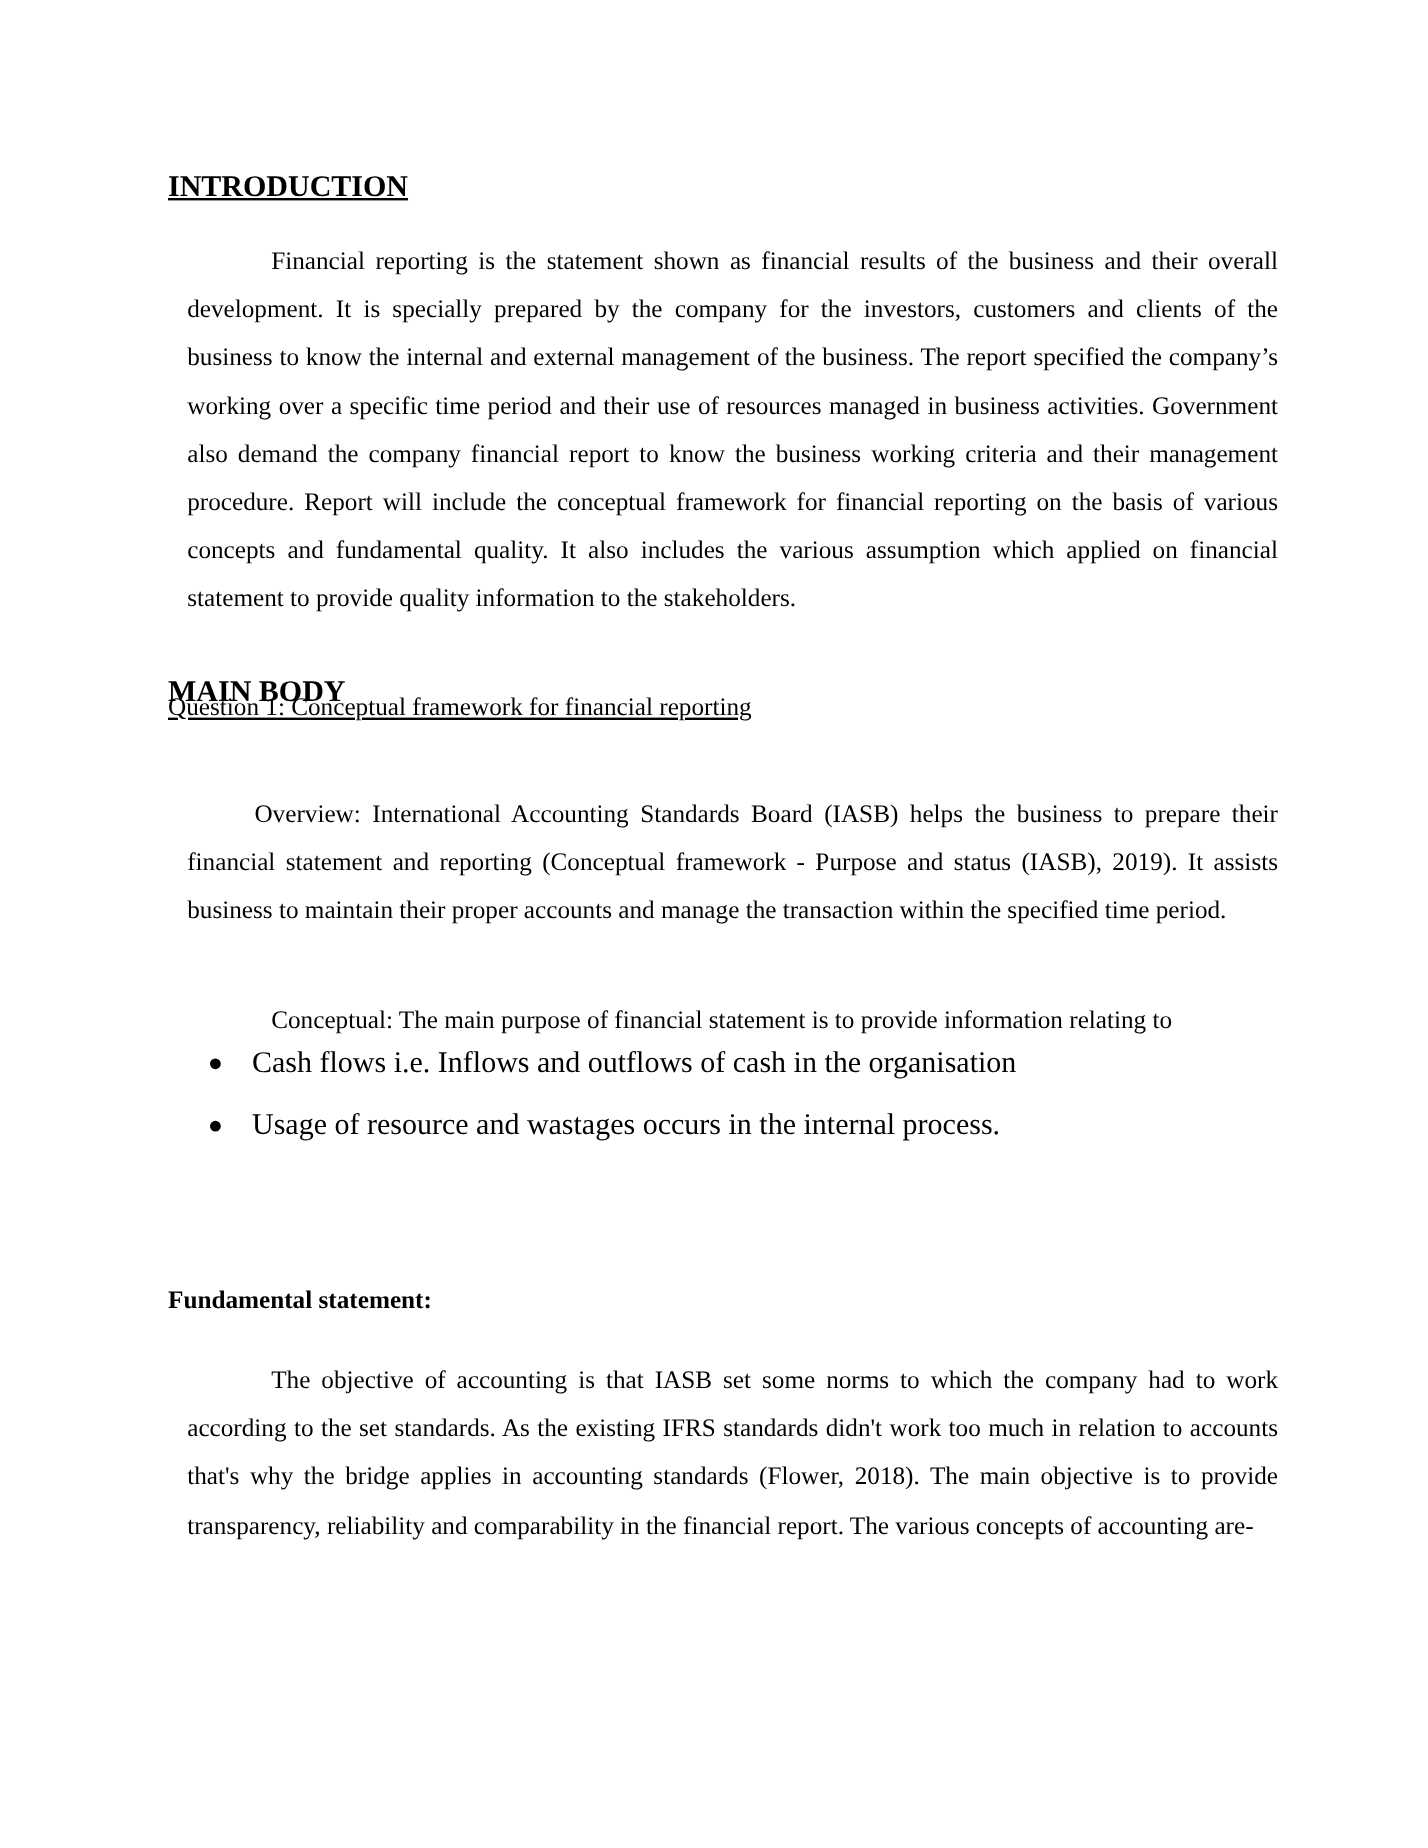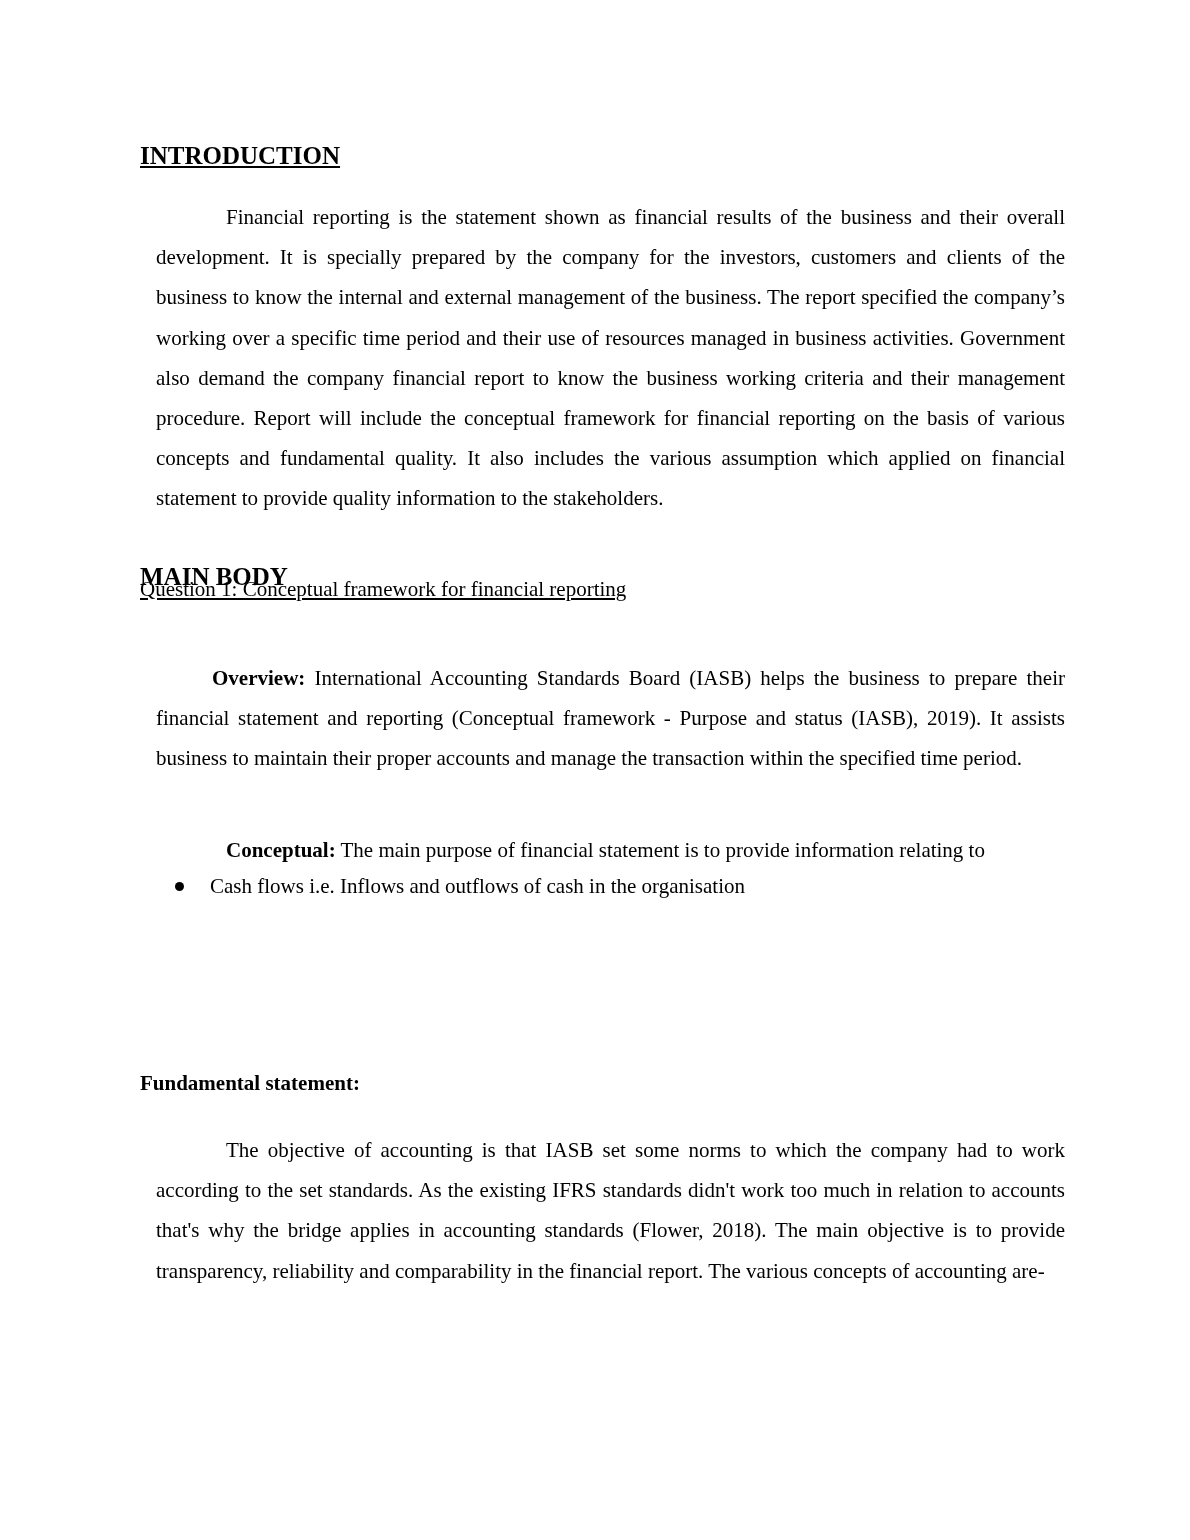--- a/index.html
+++ b/index.html
@@ -5,25 +5,25 @@
   html, body { margin: 0; padding: 0; background: #ffffff; }
   body { width: 1190px; height: 1540px; position: relative; overflow: hidden;
          font-family: "Liberation Serif", serif; color: #000; }
   .page { position: absolute; left: 140px; top: 0; width: 909px; }
   .h1 { position: absolute; left: 0; font-weight: bold; font-size: 25px; line-height: 30px; margin: 0; }
   .para { position: absolute; left: 0; width: 909px; font-size: 21px; line-height: 40.2px;
           text-align: justify; text-align-last: left; margin: 16px; }
   .indent70 { text-indent: 70px; }
   .indent56 { text-indent: 56px; }
   .qhead { position: absolute; left: 0; font-size: 21px; line-height: 26px; text-decoration: underline; margin: 0; }
-  .bold { font-weight: bold; }
+  .bold { font-weight: normal; }
   .ital { }
   .sub { position: absolute; left: 0; font-size: 21px; line-height: 26px; font-weight: bold; margin: 0; }
   .bullets { position: absolute; left: 0; width: 909px; margin: 0; padding: 0; list-style: none; }
-  .bullet-item { position: relative; padding-left: 70px; font-size: 21px; line-height: 40.2px;
+  .bullet-item { position: relative; padding-left: 70px; font-size: 25px; line-height: 40.2px;
                  text-align: justify; text-align-last: left; margin-bottom: 11.8px; }
   .bullet-dot { position: absolute; left: 35px; top: 16px; width: 9px; height: 9px; border-radius: 50%; background: #000; }
 </style>
 </head>
 <body>
 
 <div class="page">
 
   <h1 class="h1" style="top:141px;text-decoration:underline;">INTRODUCTION</h1>
 
@@ -32,19 +32,20 @@
   <h1 class="h1" style="top:562px;">MAIN BODY</h1>
 
   <p class="qhead" style="top:576px;text-align:right;">Question 1: Conceptual framework for financial reporting</p>
 
   <p class="para indent56" style="top:642px;"><span class="bold">Overview:</span><span> International Accounting Standards Board (IASB) helps the business to prepare their financial statement and reporting (</span><span class="ital">Conceptual framework - Purpose and status (IASB),</span><span> 2019). It assists business to maintain their proper accounts and manage the transaction within the specified time period.</span></p>
 
   <p class="para indent70" style="top:814px;"><span class="bold">Conceptual:</span><span> The main purpose of financial statement is to provide information relating to</span></p>
 
   <ul class="bullets" style="top:866px;">
     <li class="bullet-item"><span class="bullet-dot"></span><span>Cash flows i.e. Inflows and outflows of cash in the organisation</span></li>
+    <li class="bullet-item"><span class="bullet-dot"></span><span>Usage of resource and wastages occurs in the internal process.</span></li>
   </ul>
 
   <p class="sub" style="top:1070px;">Fundamental statement:</p>
 
   <p class="para indent70" style="top:1114px;">The objective of accounting is that IASB set some norms to which the company had to work according to the set standards. As the existing IFRS standards didn't work too much in relation to accounts that's why the bridge applies in accounting standards (Flower, 2018). The main objective is to provide transparency, reliability and comparability in the financial report. The various concepts of accounting are-</p>
 
 </div>
 
 </body></html>

